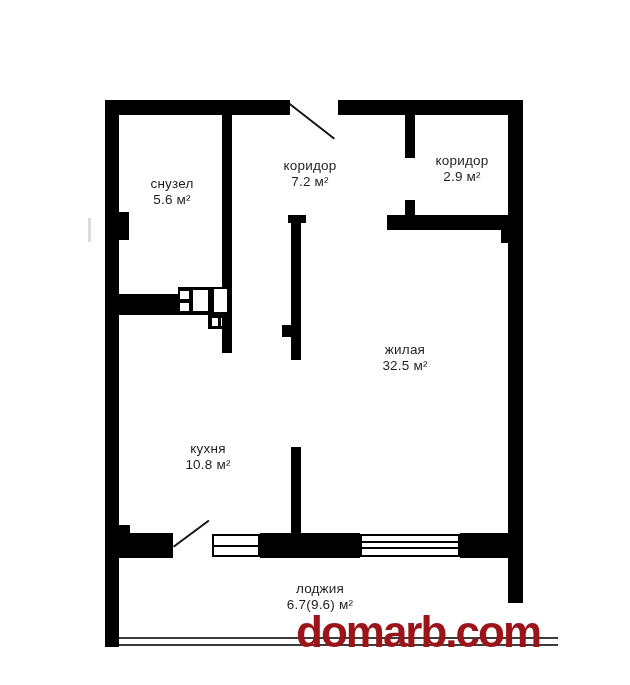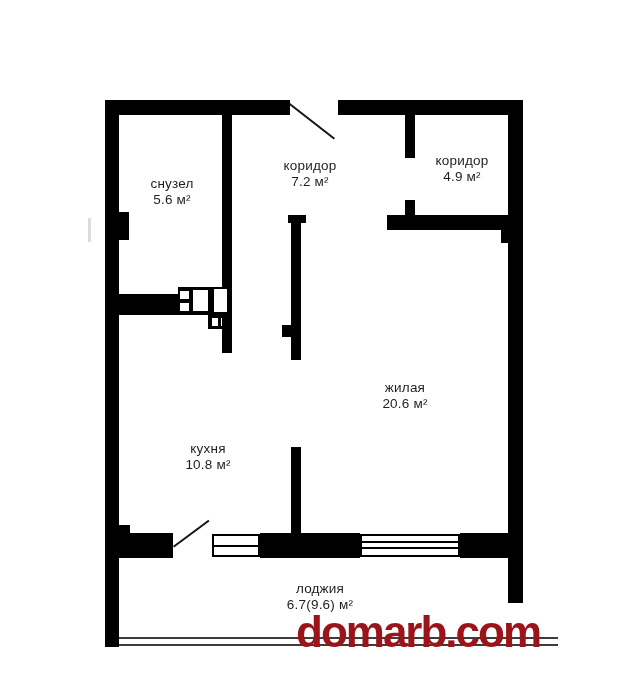--- a/index.html
+++ b/index.html
@@ -80,25 +80,25 @@
   <div class="room-label" style="left:172px;top:192px;">
     <span>снузел</span><br>
     <span>5.6 м²</span>
   </div>
   <div class="room-label" style="left:310px;top:174px;">
     <span>коридор</span><br>
     <span>7.2 м²</span>
   </div>
   <div class="room-label" style="left:462px;top:169px;">
     <span>коридор</span><br>
-    <span>4.9 м²</span>
+    <span>2.9 м²</span>
   </div>
-  <div class="room-label" style="left:405px;top:396px;">
+  <div class="room-label" style="left:405px;top:358px;">
     <span>жилая</span><br>
-    <span>20.6 м²</span>
+    <span>32.5 м²</span>
   </div>
   <div class="room-label" style="left:208px;top:430px;margin-top:27px;">
     <span>кухня</span><br>
     <span>10.8 м²</span>
   </div>
   <div class="room-label" style="left:320px;top:597px;">
     <span>лоджия</span><br>
     <span>6.7(9.6) м²</span>
   </div>
 

